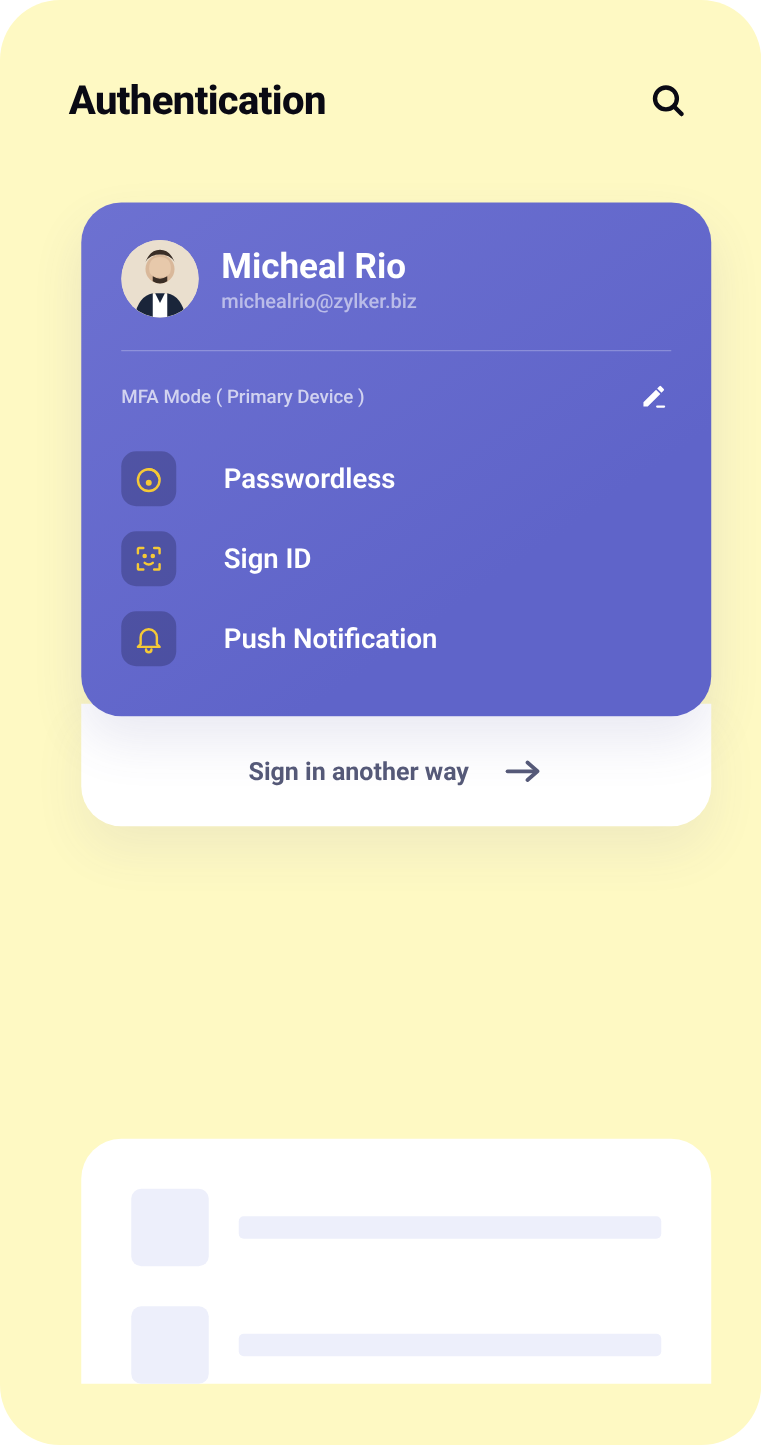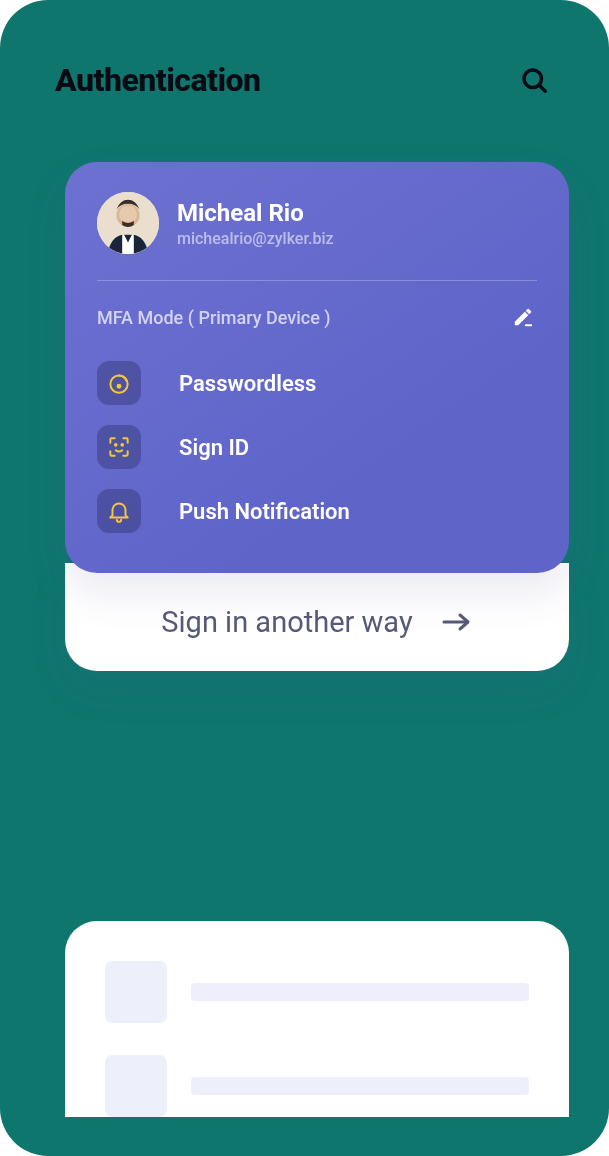--- a/index.html
+++ b/index.html
@@ -6,21 +6,21 @@
   body {
     font-family: -apple-system, BlinkMacSystemFont, 'Segoe UI', Roboto, Helvetica, Arial, sans-serif;
     background: #fff;
     width: 609px;
     height: 1156px;
     overflow: hidden;
   }
   .phone-frame {
     width: 609px;
     height: 1156px;
-    background: #0f766e;
+    background: #fef9c3;
     border-radius: 48px;
     overflow: hidden;
     position: relative;
   }
   .header {
     display: flex;
     align-items: center;
     justify-content: space-between;
     padding: 60px 55px 0 55px;
   }
@@ -61,21 +61,21 @@
     border-radius: 50%;
     background: #e9dfd4;
     overflow: hidden;
     flex-shrink: 0;
     position: relative;
   }
   .avatar svg { width: 100%; height: 100%; display: block; }
   .user-info { flex: 1; }
   .user-name {
     color: #fff;
-    font-size: 24px;
+    font-size: 28px;
     font-weight: 700;
   }
   .user-email {
     color: rgba(255,255,255,0.55);
     font-size: 16px;
     font-weight: 500;
     margin-top: 2px;
   }
   .divider {
     height: 1px;
@@ -83,21 +83,21 @@
     margin: 26px 0 22px 0;
   }
   .mfa-row {
     display: flex;
     align-items: center;
     justify-content: space-between;
     margin-bottom: 20px;
   }
   .mfa-label {
     color: rgba(255,255,255,0.7);
-    font-size: 18px;
+    font-size: 15px;
     font-weight: 500;
     text-align: center;
   }
   .edit-btn {
     width: 28px;
     height: 28px;
     display: flex;
     align-items: center;
     justify-content: center;
     cursor: pointer;
@@ -131,22 +131,22 @@
     display: flex;
     align-items: center;
     justify-content: center;
     gap: 28px;
     position: relative;
     z-index: 1;
     box-shadow: 0 20px 40px rgba(80,80,160,0.08);
   }
   .signin-other {
     color: #565a78;
-    font-size: 29px;
-    font-weight: 400;
+    font-size: 20px;
+    font-weight: 700;
     cursor: pointer;
   }
   .arrow-btn {
     display: flex;
     align-items: center;
     justify-content: center;
     cursor: pointer;
   }
   .placeholder-card {
     background: #fff;

